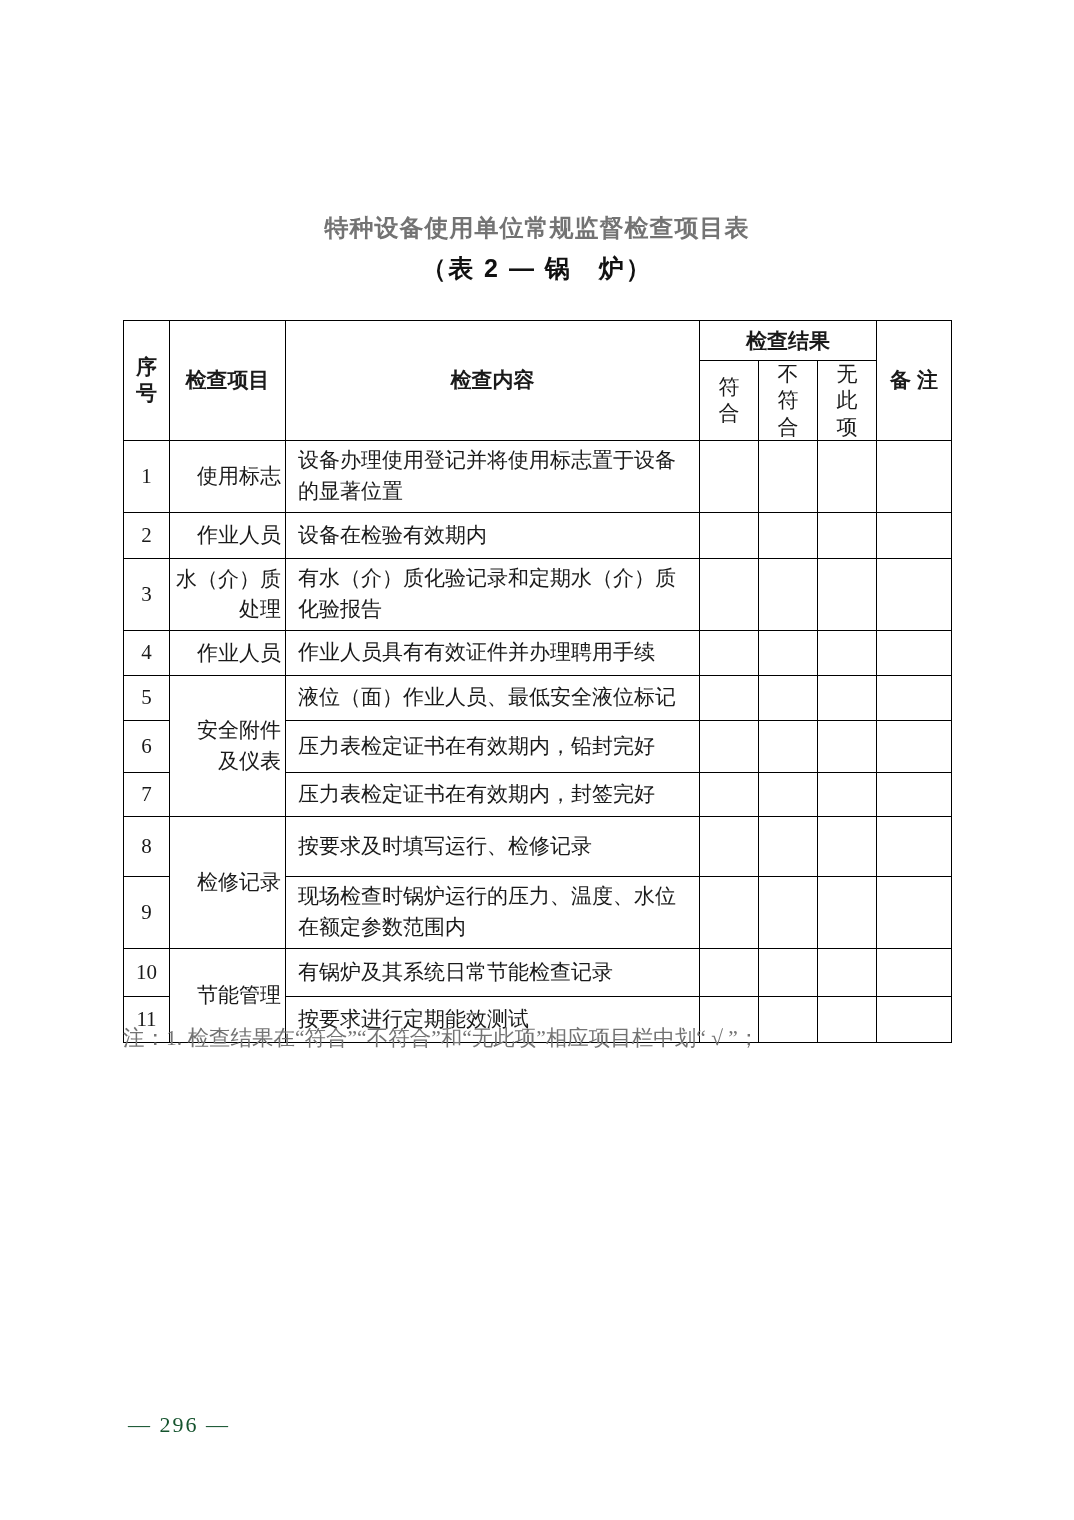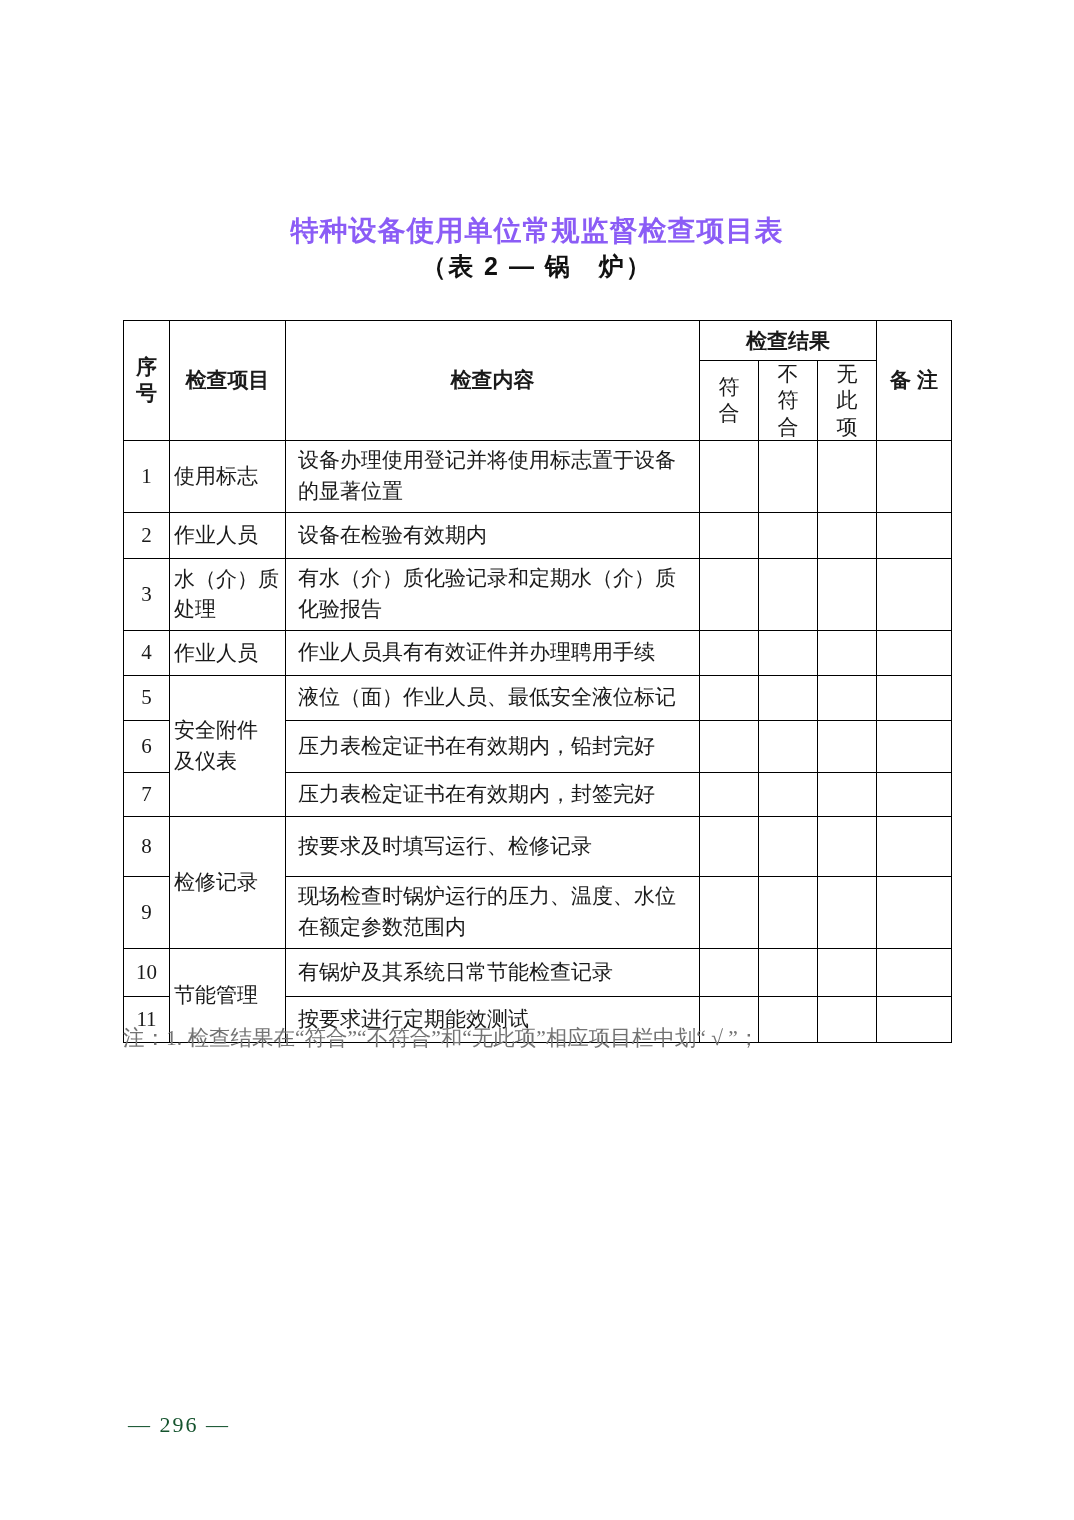--- a/index.html
+++ b/index.html
@@ -10,26 +10,26 @@
     position: relative;
     font-family: "Liberation Serif", "DejaVu Serif", serif;
     color: #1a1a1a;
   }
   .page { position: absolute; inset: 0; }
 
   .title-block { position: absolute; top: 212px; left: 0; width: 100%; text-align: center; }
   .doc-title {
     font-family: "Liberation Sans", "DejaVu Sans", sans-serif;
     font-weight: bold;
-    font-size: 28px;
+    font-size: 24px;
     letter-spacing: 1px;
-    color: #8b5cf6;
+    color: #737373;
   }
   .doc-subtitle {
-    margin-top: 0;
+    margin-top: 8px;
     font-family: "Liberation Sans", "DejaVu Sans", sans-serif;
     font-weight: bold;
     font-size: 25px;
     letter-spacing: 2px;
     color: #111;
   }
 
   table.insp {
     position: absolute;
     top: 320px;
@@ -58,21 +58,21 @@
   }
   .vstack {
     display: inline-block;
     width: 1.05em;
     word-break: break-all;
     line-height: 1.25;
     text-align: center;
   }
   td.no-cell { text-align: center; }
   td.item-cell {
-    text-align: left;
+    text-align: right;
     white-space: pre-line;
     line-height: 1.45;
     padding: 2px 4px;
   }
   td.content-cell {
     text-align: left;
     padding: 4px 10px 4px 12px;
     line-height: 1.5;
   }
   td.blank-cell { background: #fff; }

